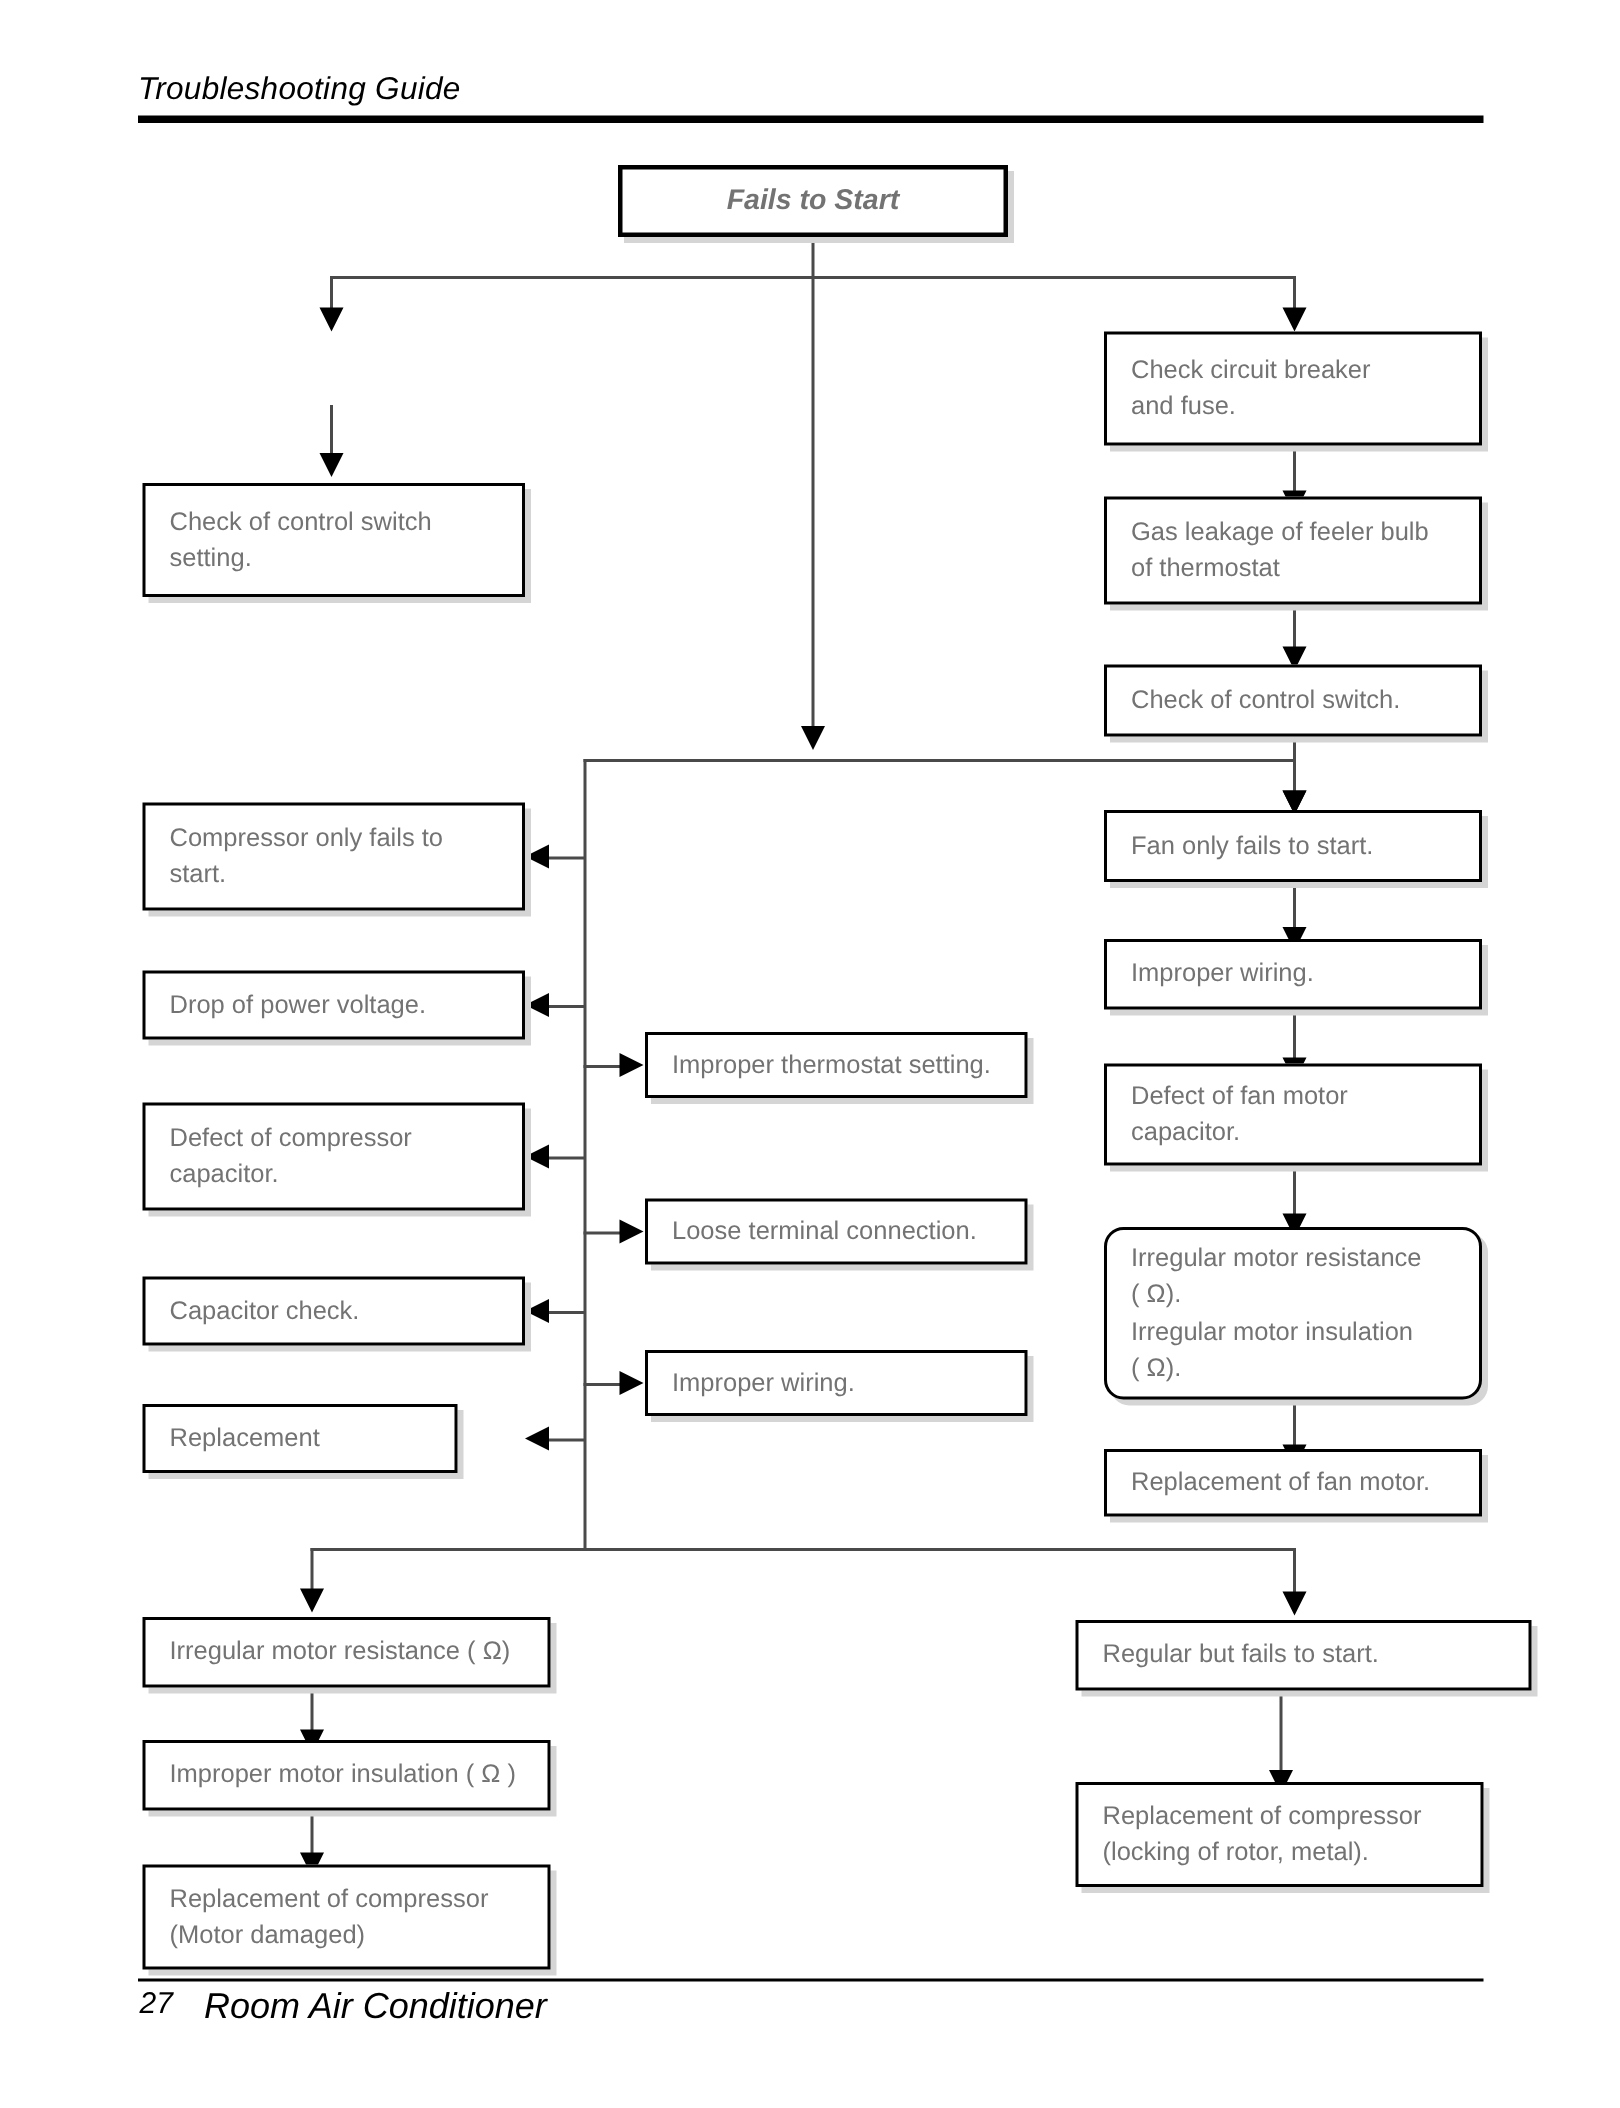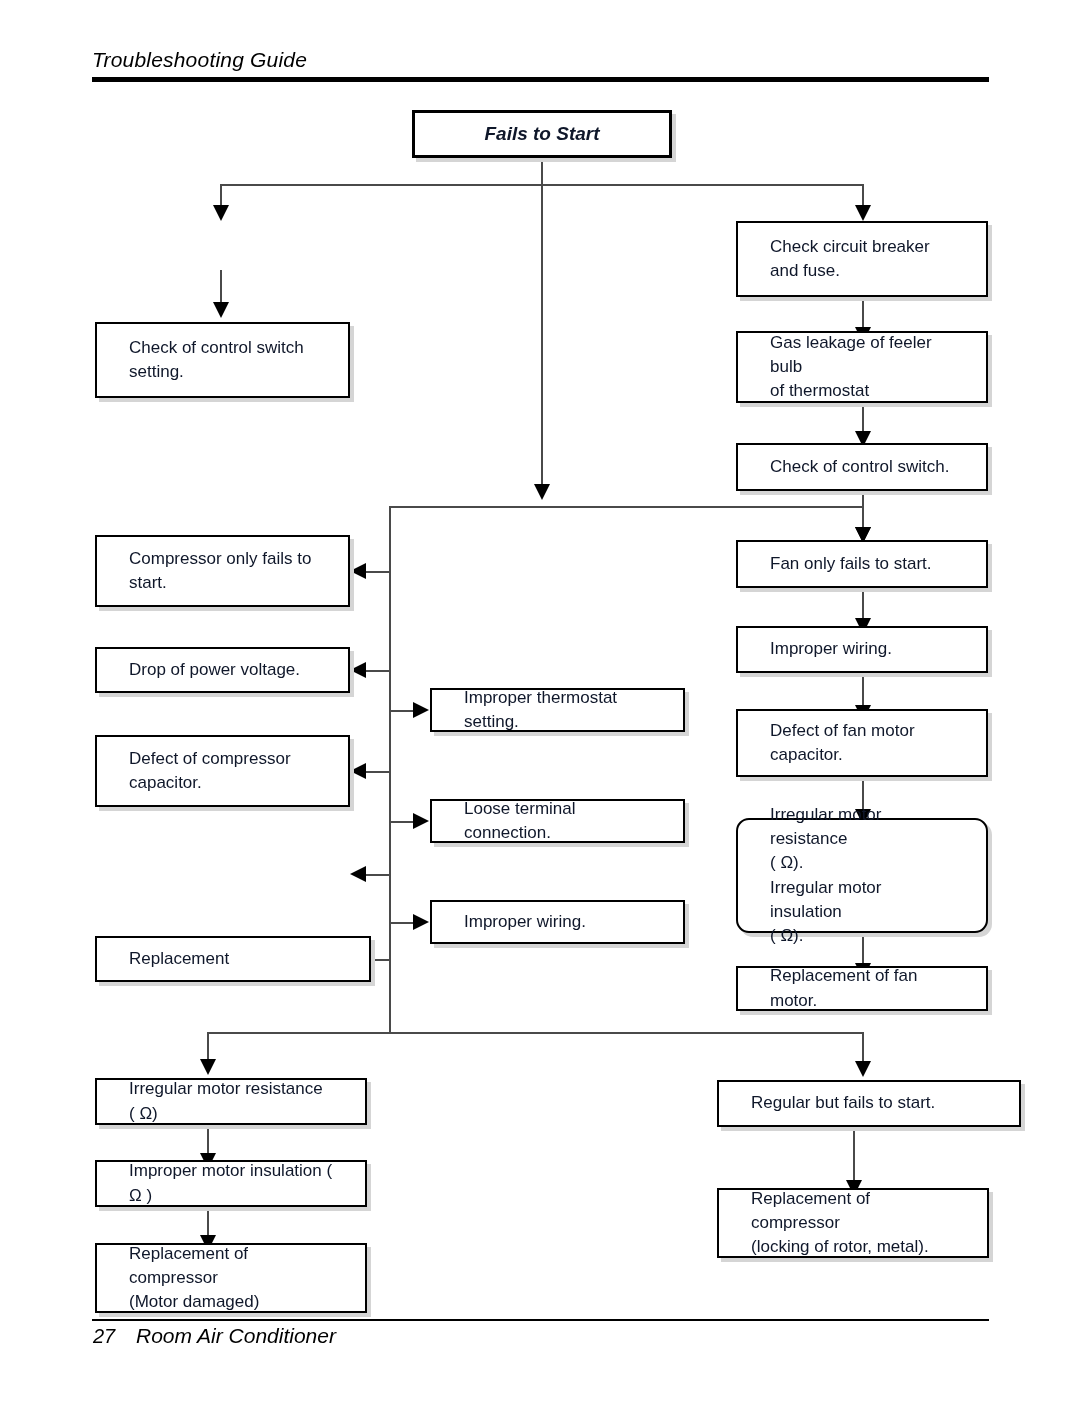--- a/index.html
+++ b/index.html
@@ -50,42 +50,42 @@
     left: 93px;
     top: 1325px;
     font-size: 20px;
     font-style: italic;
     color: #000;
   }
   #footer-label {
     position: absolute;
     left: 136px;
     top: 1324px;
-    font-size: 21px;
+    font-size: 24px;
     font-style: italic;
     color: #000;
     white-space: nowrap;
   }
 
   
   .node {
     position: absolute;
     box-sizing: border-box;
     background: #ffffff;
     border: 2px solid #000000;
     box-shadow: 4px 4px 0 0 #d5d5d5;
     display: flex;
     align-items: center;
     z-index: 5;
   }
   .node .txt {
     font-size: 17px;
     line-height: 1.42;
-    color: #0f172a;
-    padding: 0 32px;
+    color: #737373;
+    padding: 0 16px;
     width: 100%;
     white-space: pre-line;
   }
   .node.start {
     border-width: 3px;
     justify-content: center;
   }
   .node.start .txt {
     font-weight: bold;
     font-style: italic;
@@ -245,22 +245,25 @@
 
   <div class="node" style="left:95px; top:647px; width:255px; height:46px;">
     <div class="txt">Drop of power voltage.</div>
   </div>
 
   <div class="node" style="left:95px; top:735px; width:255px; height:72px;">
     <div class="txt">Defect of compressor
 capacitor.</div>
   </div>
 
-
-  <div class="node" style="left:95px; top:936px; width:276px; height:46px;justify-content:flex-end;">
+  <div class="node" style="left:95px; top:851px; width:255px; height:46px;">
+    <div class="txt">Capacitor check.</div>
+  </div>
+
+  <div class="node" style="left:95px; top:936px; width:210px; height:46px;justify-content:flex-end;">
     <div class="txt">Replacement</div>
   </div>
 
   <div class="node" style="left:430px; top:688px; width:255px; height:44px;">
     <div class="txt">Improper thermostat setting.</div>
   </div>
 
   <div class="node" style="left:430px; top:799px; width:255px; height:44px;">
     <div class="txt">Loose terminal connection.</div>
   </div>

